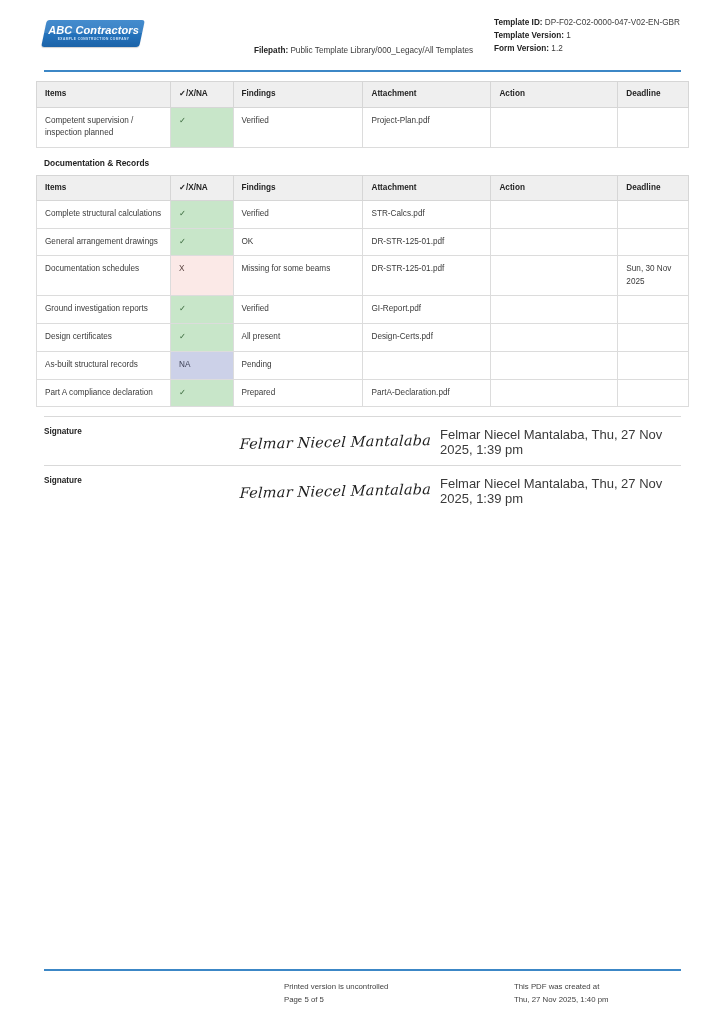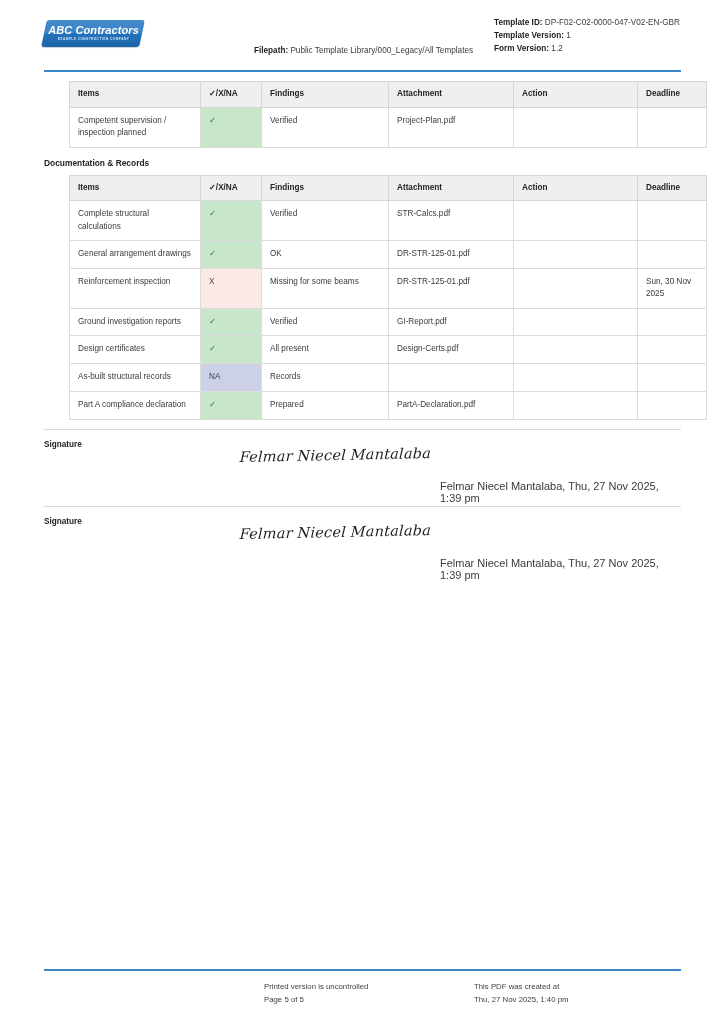--- a/index.html
+++ b/index.html
@@ -97,21 +97,21 @@
   }
   .lbl { font-weight: bold; color: #232323; }
 
   .header-rule {
     margin: 13px 44px 0 44px;
     height: 2px;
     background: #3c87c6;
   }
 
   
-  .table-wrap { padding: 0 69px; }
+  .table-wrap { padding: 0 36px; }
   table.grid {
     width: 100%;
     border-collapse: collapse;
     table-layout: fixed;
     font-size: 8.2px;
   }
   table.grid th, table.grid td {
     border: 1px solid #dcdcdc;
     text-align: left;
     vertical-align: top;
@@ -181,45 +181,45 @@
     font-size: 14.5px;
     color: #1f1f1f;
     letter-spacing: 0.2px;
     white-space: nowrap;
     transform: rotate(-1.2deg) skewX(-4deg);
     transform-origin: left center;
     padding-top: 10px;
   }
   .sig-meta {
     flex: 1;
-    font-size: 11px;
+    font-size: 13px;
     color: #3a3a3a;
     padding-top: 1px;
     padding-left: 4px;
-    margin-top: 40px;
   }
 
   
   .footer {
     position: absolute;
     left: 0;
     right: 0;
     bottom: 18px;
   }
   .footer-rule {
     margin: 0 44px 10px 44px;
     height: 2px;
     background: #3c87c6;
   }
   .footer-cols {
     display: flex;
     padding: 0 44px;
     font-size: 7.8px;
     line-height: 12.5px;
     color: #3f3f3f;
+    gap: 20px;
   }
   .footer-left { flex: 0 0 220px; }
   .footer-mid  { flex: 0 0 210px; }
   .footer-right{ flex: 1; }
 </style>
 </head>
 <body>
 
 <div class="page">
 
@@ -320,21 +320,21 @@
         </tr>
         <tr class="row-tall">
           <td>General arrangement drawings</td>
           <td class="mark ok">✓</td>
           <td>OK</td>
           <td>DR-STR-125-01.pdf</td>
           <td></td>
           <td></td>
         </tr>
         <tr class="row-tall">
-          <td>Reinforcement inspection</td>
+          <td>Documentation schedules</td>
           <td class="mark bad">X</td>
           <td>Missing for some beams</td>
           <td>DR-STR-125-01.pdf</td>
           <td></td>
           <td>Sun, 30 Nov 2025</td>
         </tr>
         <tr class="row-tall">
           <td>Ground investigation reports</td>
           <td class="mark ok">✓</td>
           <td>Verified</td>
@@ -346,21 +346,21 @@
           <td>Design certificates</td>
           <td class="mark ok">✓</td>
           <td>All present</td>
           <td>Design-Certs.pdf</td>
           <td></td>
           <td></td>
         </tr>
         <tr class="row-short">
           <td>As-built structural records</td>
           <td class="mark na">NA</td>
-          <td>Records</td>
+          <td>Pending</td>
           <td></td>
           <td></td>
           <td></td>
         </tr>
         <tr class="row-tall">
           <td>Part A compliance declaration</td>
           <td class="mark ok">✓</td>
           <td>Prepared</td>
           <td>PartA-Declaration.pdf</td>
           <td></td>

